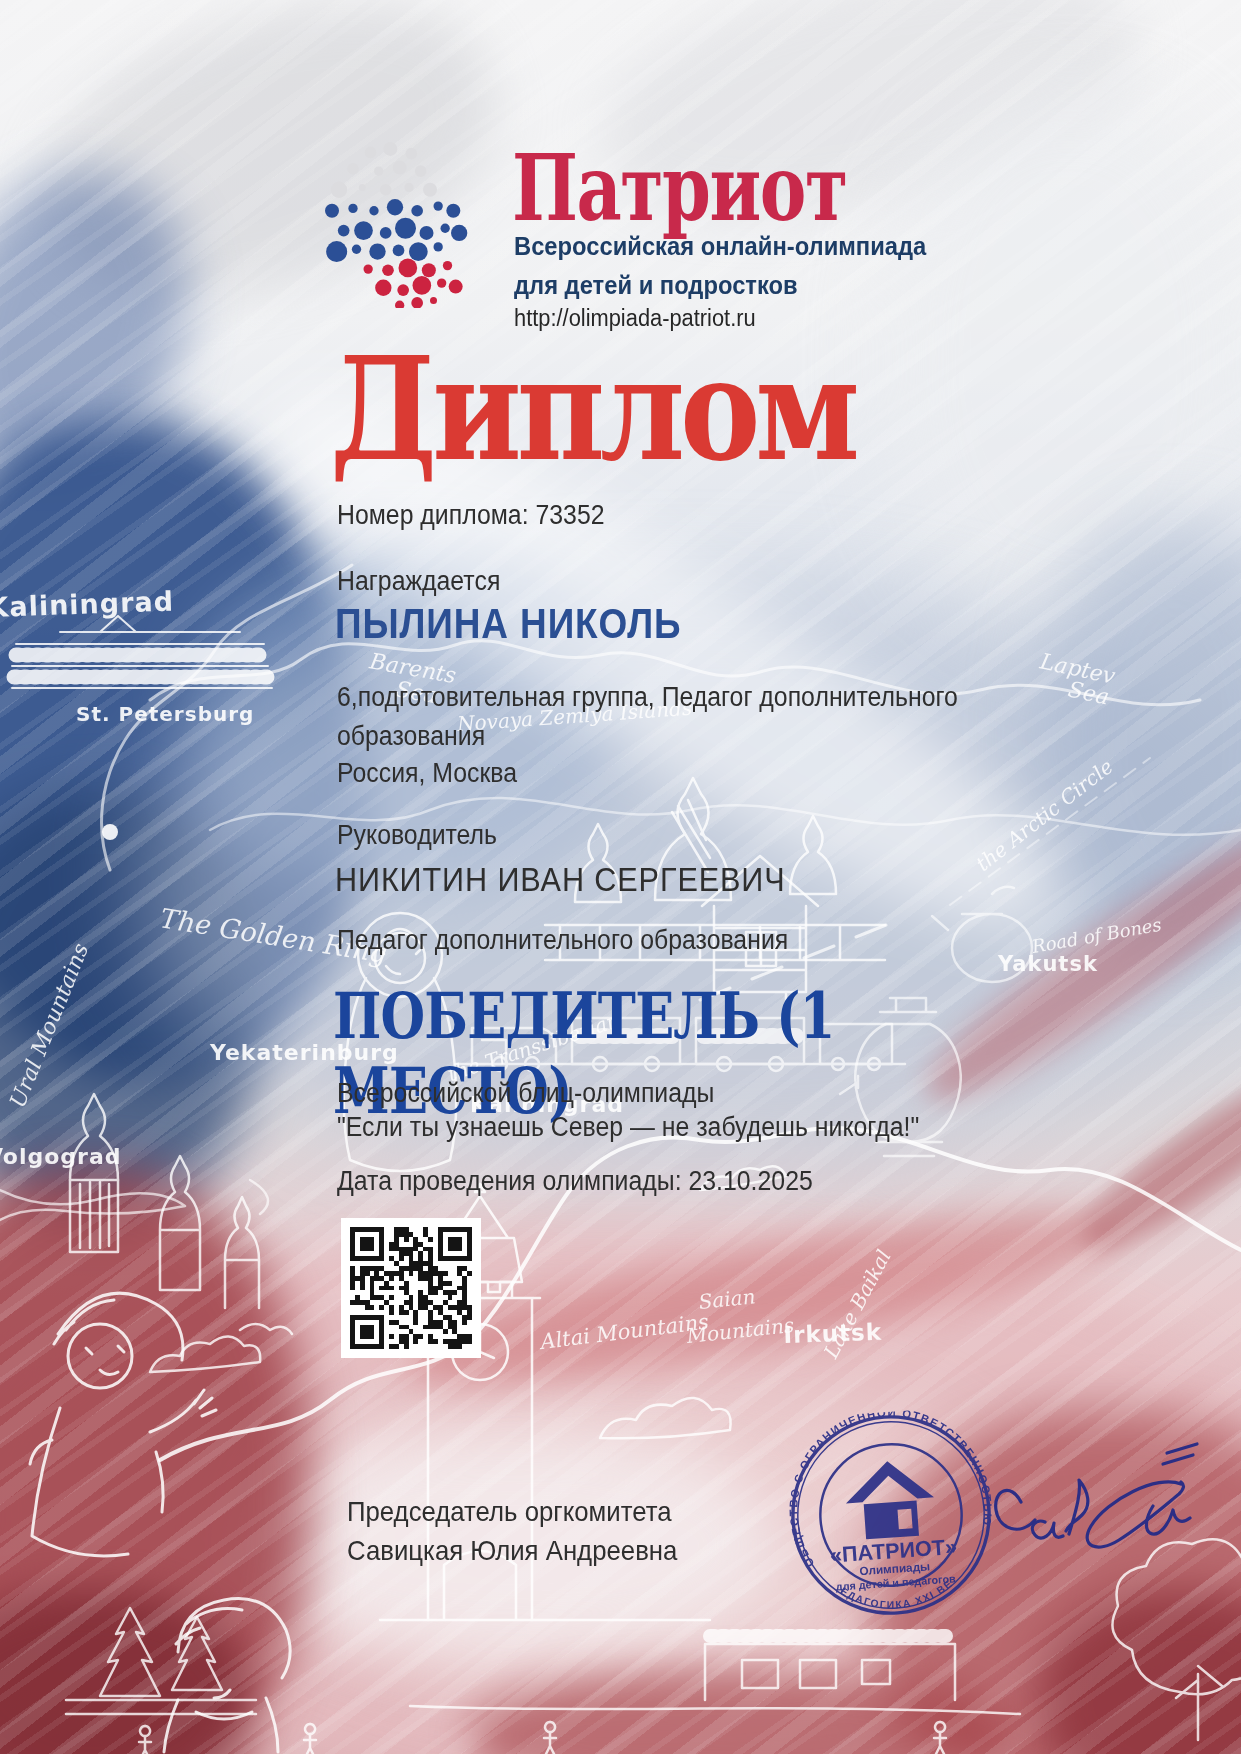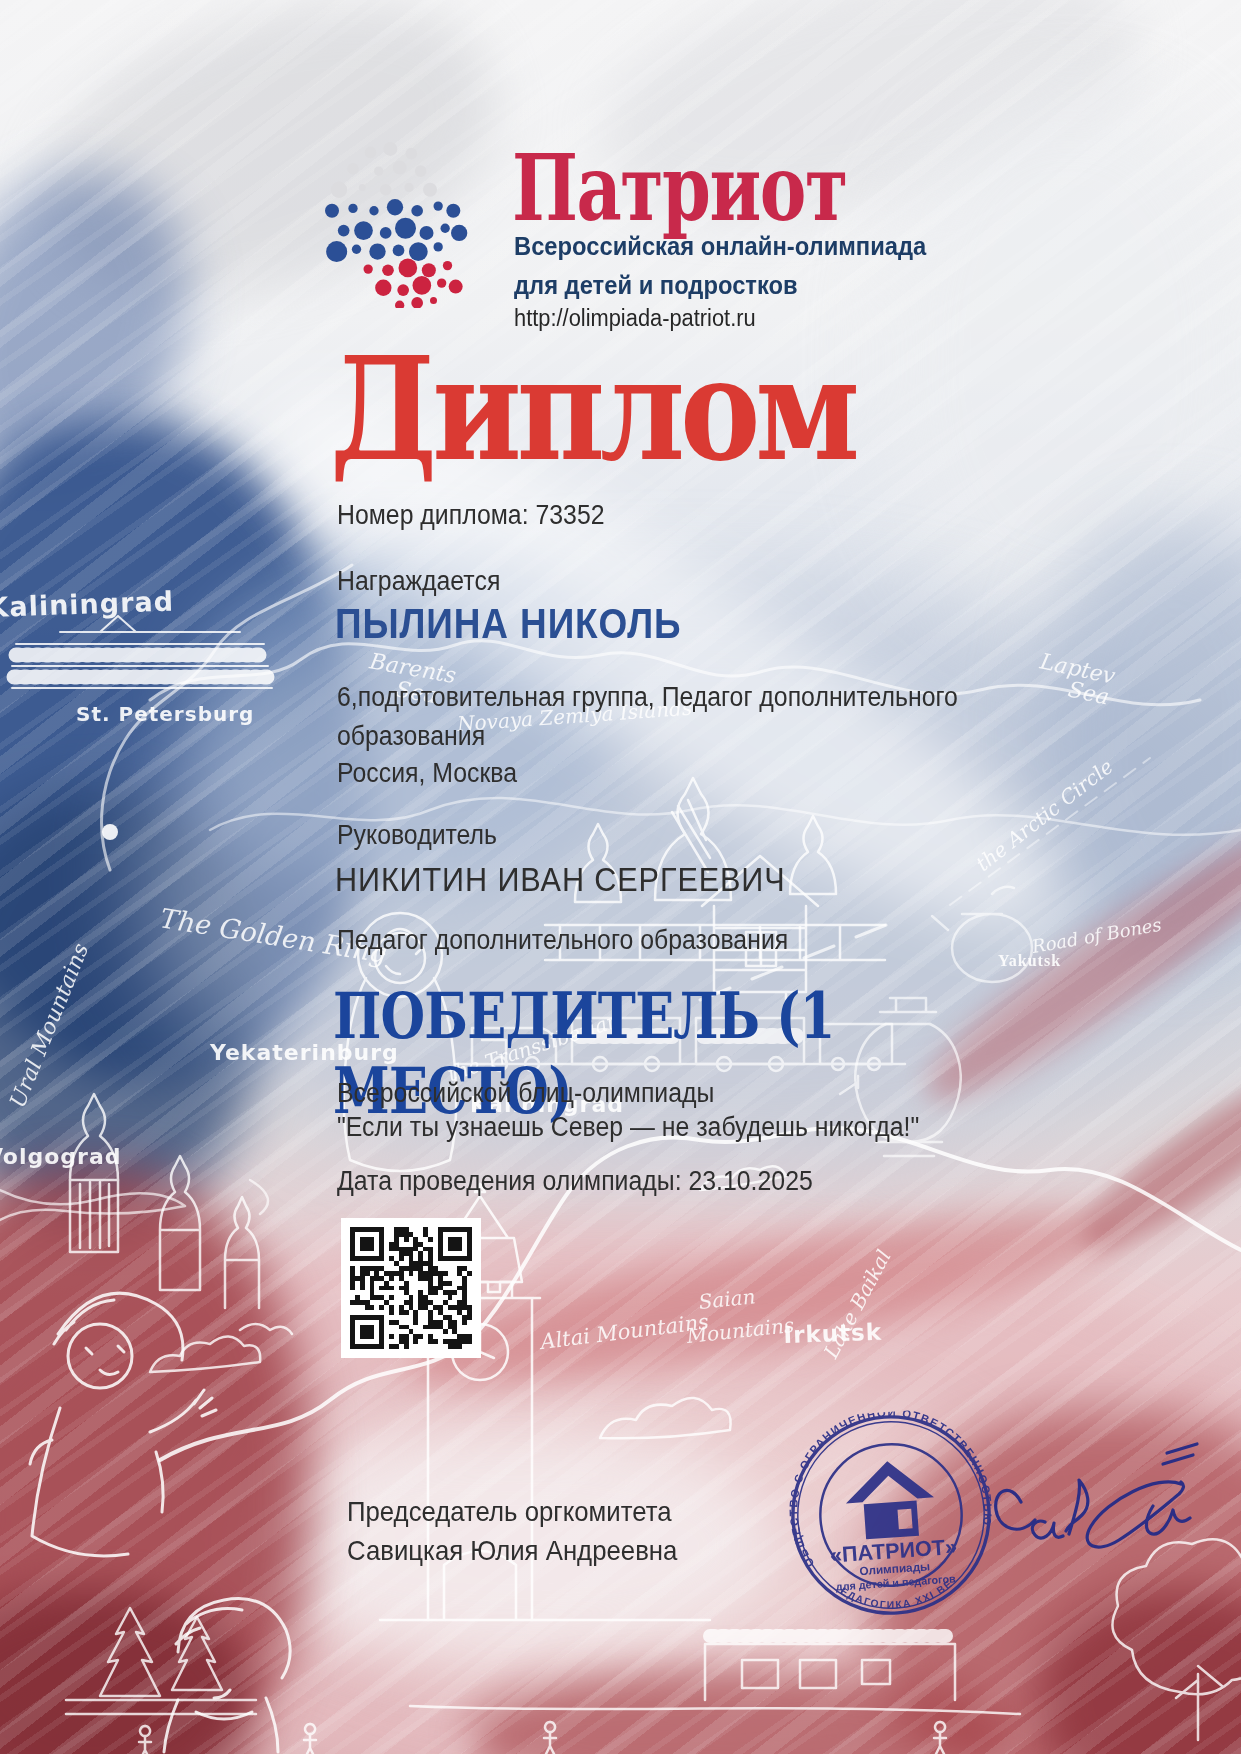--- a/index.html
+++ b/index.html
@@ -215,21 +215,21 @@
       <span class="ml ml-script" style="left: 28px; top: 1086px; font-size: 22px; transform: rotate(-68deg);">Ural Mountains</span>
       <span class="ml ml-city" style="left: 210px; top: 1040px; font-size: 22px;">Yekaterinburg</span>
       <span class="ml ml-city" style="left: -14px; top: 1144px; font-size: 22px;">Volgograd</span>
       <span class="ml ml-script" style="left: 368px; top: 648px; font-size: 22px; transform: rotate(10deg);">Barents</span>
       <span class="ml ml-script" style="left: 394px; top: 676px; font-size: 22px; transform: rotate(10deg);">Sea</span>
       <span class="ml ml-script" style="left: 458px; top: 712px; font-size: 20px; transform: rotate(-4deg);">Novaya Zemlya Islands</span>
       <span class="ml ml-script" style="left: 1038px; top: 648px; font-size: 22px; transform: rotate(12deg);">Laptev</span>
       <span class="ml ml-script" style="left: 1066px; top: 676px; font-size: 22px; transform: rotate(12deg);">Sea</span>
       <span class="ml ml-script" style="left: 986px; top: 852px; font-size: 20px; transform: rotate(-38deg);">the Arctic Circle</span>
       <span class="ml ml-script" style="left: 1034px; top: 936px; font-size: 18px; transform: rotate(-10deg);">Road of Bones</span>
-      <span class="ml ml-city" style="left: 998px; top: 952px; font-size: 16px; font-family: Liberation Serif, serif;">Yakutsk</span>
+      <span class="ml ml-city" style="left: 998px; top: 952px; font-size: 21px;">Yakutsk</span>
       <span class="ml ml-city" style="left: 470px; top: 1092px; font-size: 22px;">Kaliningrad</span>
       <span class="ml ml-script" style="left: 452px; top: 1062px; font-size: 20px; transform: rotate(-18deg);">the Transsiberian</span>
       <span class="ml ml-script" style="left: 700px; top: 1290px; font-size: 20px; transform: rotate(-6deg);">Saian</span>
       <span class="ml ml-script" style="left: 688px; top: 1324px; font-size: 20px; transform: rotate(-6deg);">Mountains</span>
       <span class="ml ml-script" style="left: 542px; top: 1330px; font-size: 21px; transform: rotate(-7deg);">Altai Mountains</span>
       <span class="ml ml-city" style="left: 784px; top: 1322px; font-size: 23px; transform: rotate(-2deg);">Irkutsk</span>
       <span class="ml ml-script" style="left: 840px; top: 1338px; font-size: 20px; transform: rotate(-62deg);">Lake Baikal</span>
     </div>
 
   <svg class="tx" style="left:318px;top:138px;z-index:2" width="175" height="170" viewBox="0 0 150 145">

